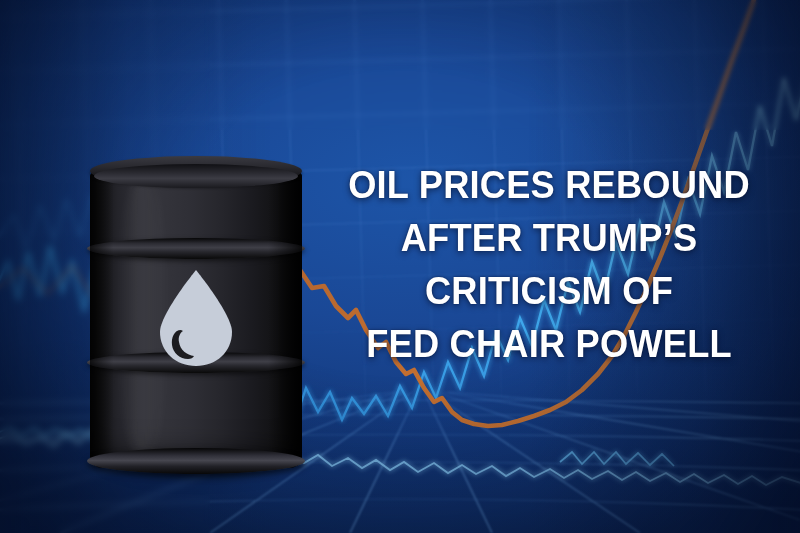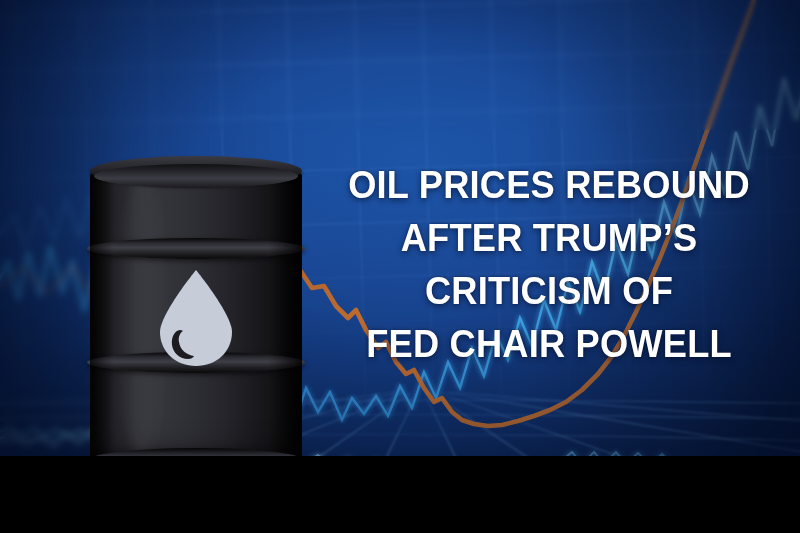--- a/index.html
+++ b/index.html
@@ -1,20 +1,20 @@
 <!DOCTYPE html>
 <html><head>
 <meta charset="utf-8">
 <style>
   html,body{margin:0;padding:0;background:#000;}
   *{box-sizing:border-box;}
 
   #stage{
     position:relative;
-    width:800px;height:456px;
+    width:800px;height:533px;
     overflow:hidden;
     font-family:"Liberation Sans", sans-serif;
     background:#0369a1;
   }
 
   
   .bg-base{
     position:absolute;inset:0;
     background:
       radial-gradient(ellipse 85% 70% at 52% 34%, #1d55a8 0%, #1a4896 38%, #143a7e 68%, #0e2a5e 100%);

